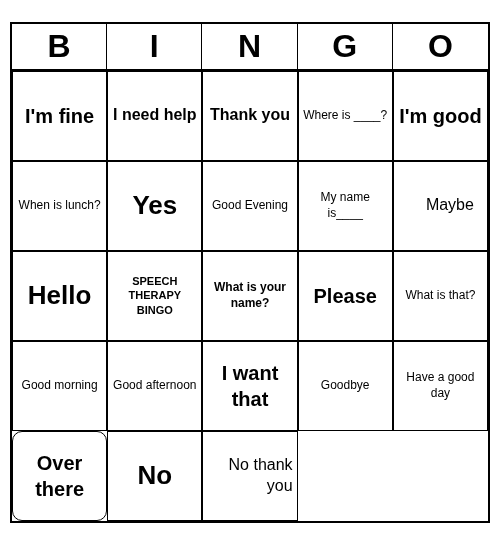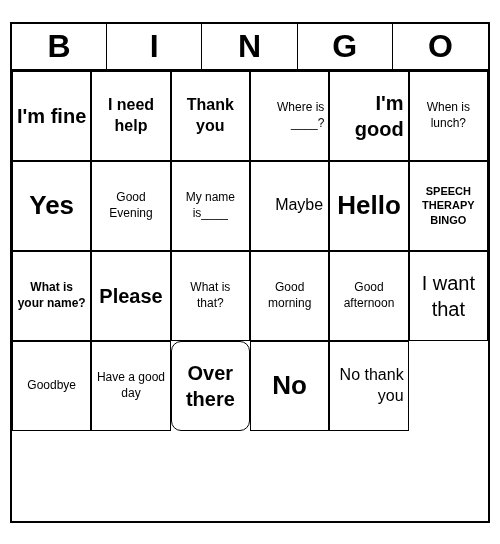--- a/index.html
+++ b/index.html
@@ -31,21 +31,21 @@
       font-size: 32px;
       font-weight: bold;
       padding: 4px 0;
       border-right: 1px solid #000;
     }
     .bingo-header-cell:last-child {
       border-right: none;
     }
     .bingo-grid {
       display: grid;
-      grid-template-columns: repeat(6, 1fr);
+      grid-template-columns: repeat(5, 1fr);
       grid-template-rows: repeat(5, 1fr);
     }
     .bingo-cell {
       border: 1px solid #000;
       min-height: 90px;
       display: flex;
       align-items: center;
       justify-content: center;
       text-align: center;
       padding: 4px;
@@ -76,20 +76,20 @@
       <div class="bingo-cell" style="font-size: 12px; font-weight: normal;">Good Evening</div>
       <div class="bingo-cell" style="font-size: 12px; font-weight: normal;">My name is____</div>
       <div class="bingo-cell" style="font-size: 16px; font-weight: normal; padding-left: 23px;">Maybe</div>
       <div class="bingo-cell" style="font-size: 26px; font-weight: bold;">Hello</div>
       <div class="bingo-cell" style="font-size: 11px; font-weight: bold;">SPEECH THERAPY BINGO</div>
       <div class="bingo-cell" style="font-size: 12px; font-weight: bold;">What is your name?</div>
       <div class="bingo-cell" style="font-size: 20px; font-weight: bold;">Please</div>
       <div class="bingo-cell" style="font-size: 12px; font-weight: normal;">What is that?</div>
       <div class="bingo-cell" style="font-size: 12px; font-weight: normal;">Good morning</div>
       <div class="bingo-cell" style="font-size: 12px; font-weight: normal;">Good afternoon</div>
-      <div class="bingo-cell" style="font-size: 20px; font-weight: normal;">I want that</div>
+      <div class="bingo-cell" style="font-size: 20px; font-weight: bold;">I want that</div>
       <div class="bingo-cell" style="font-size: 12px; font-weight: normal;">Goodbye</div>
       <div class="bingo-cell" style="font-size: 12px; font-weight: normal;">Have a good day</div>
       <div class="bingo-cell" style="font-size: 20px; font-weight: bold; border-radius: 10px;">Over there</div>
       <div class="bingo-cell" style="font-size: 26px; font-weight: bold;">No</div>
       <div class="bingo-cell" style="font-size: 16px; font-weight: normal; text-align: right;">No thank you</div>
     </div>
 </div>
 
 </body></html>

